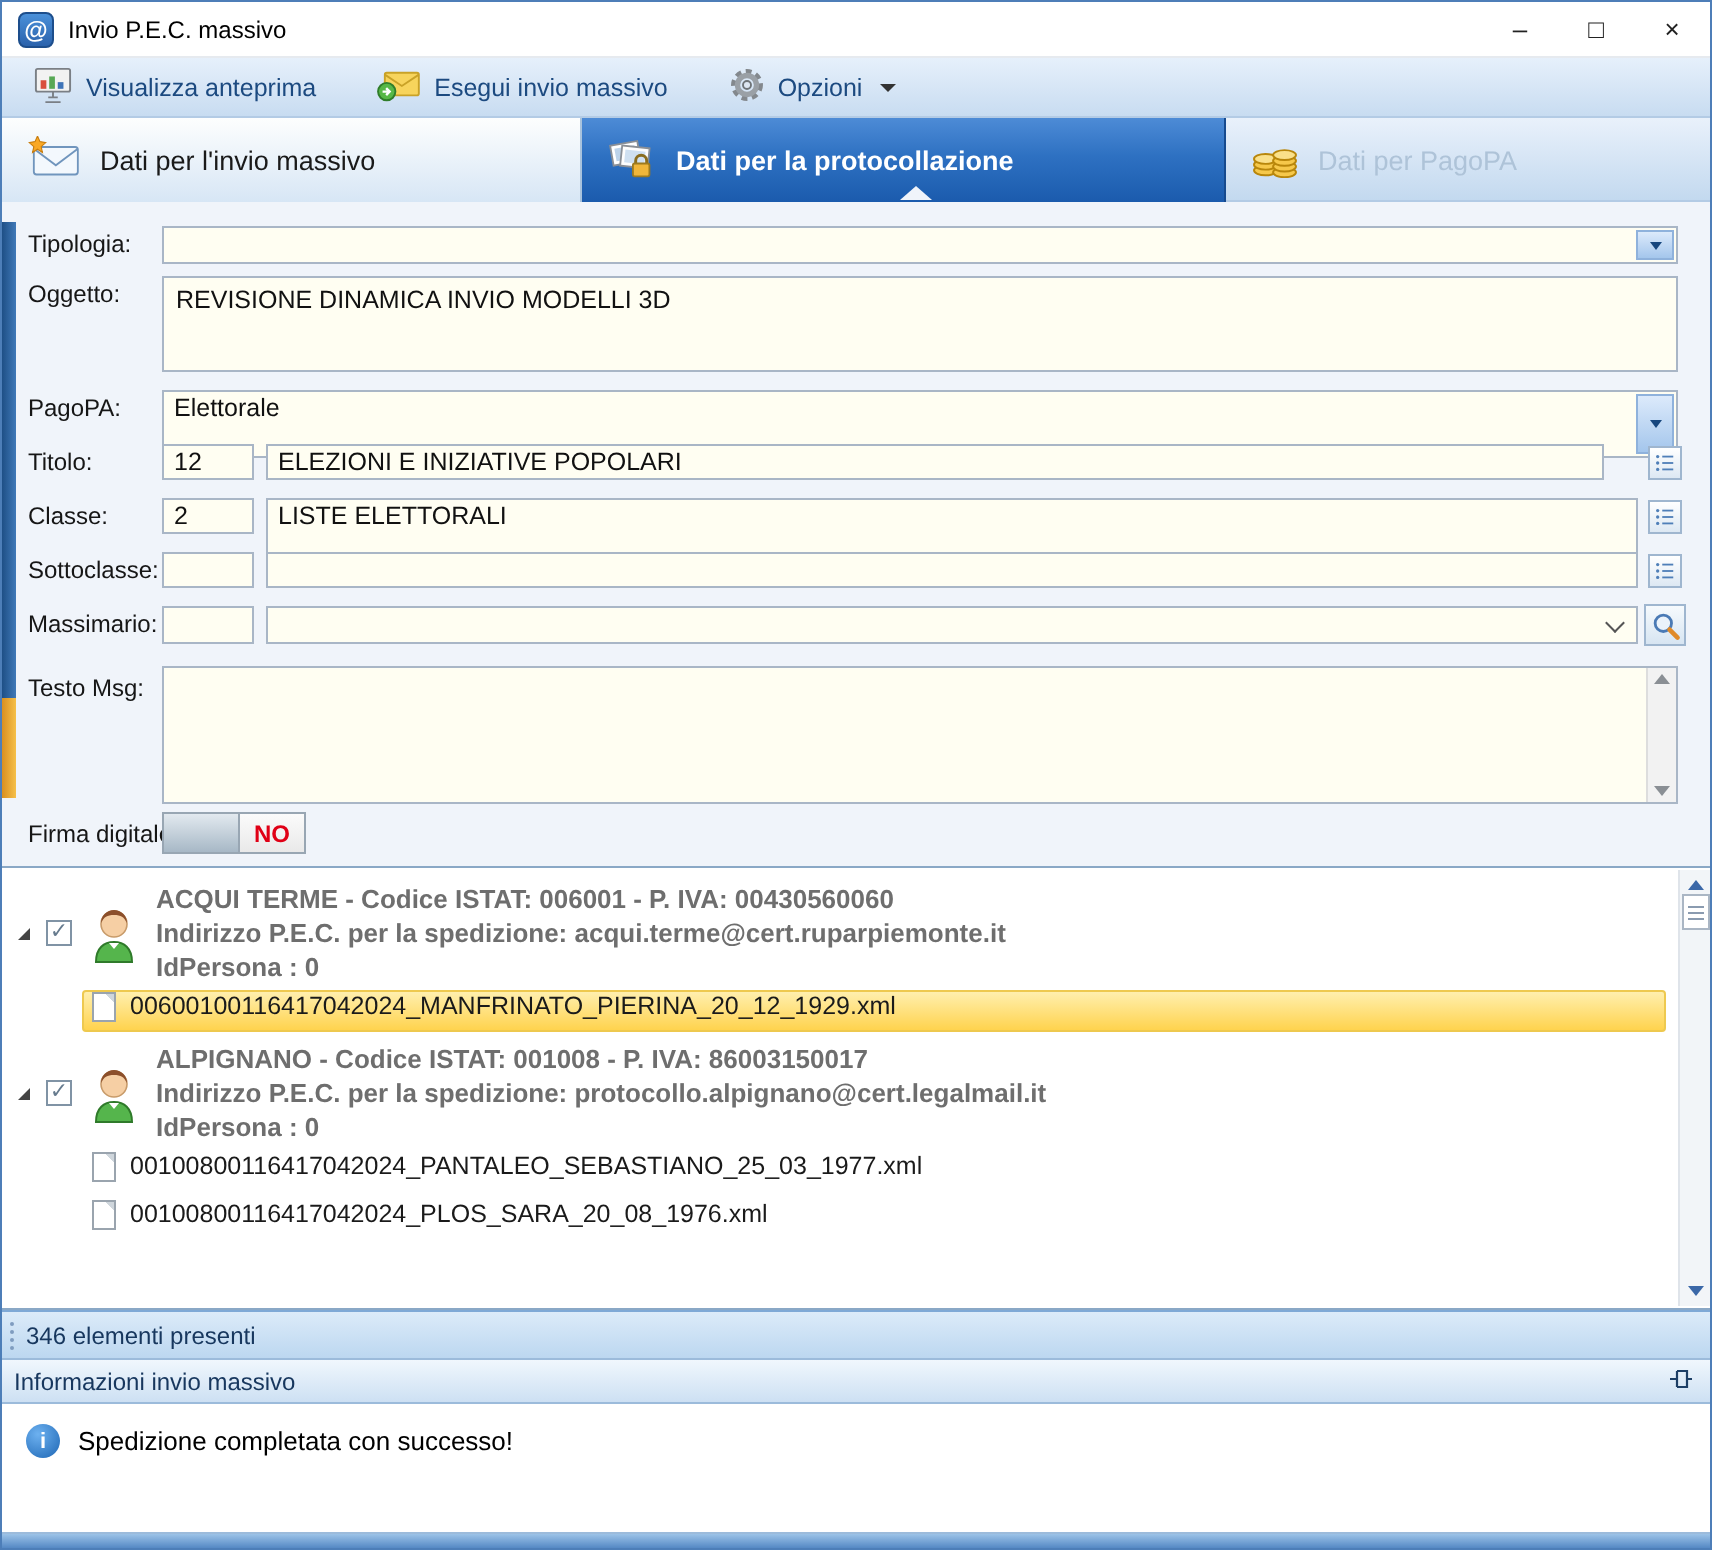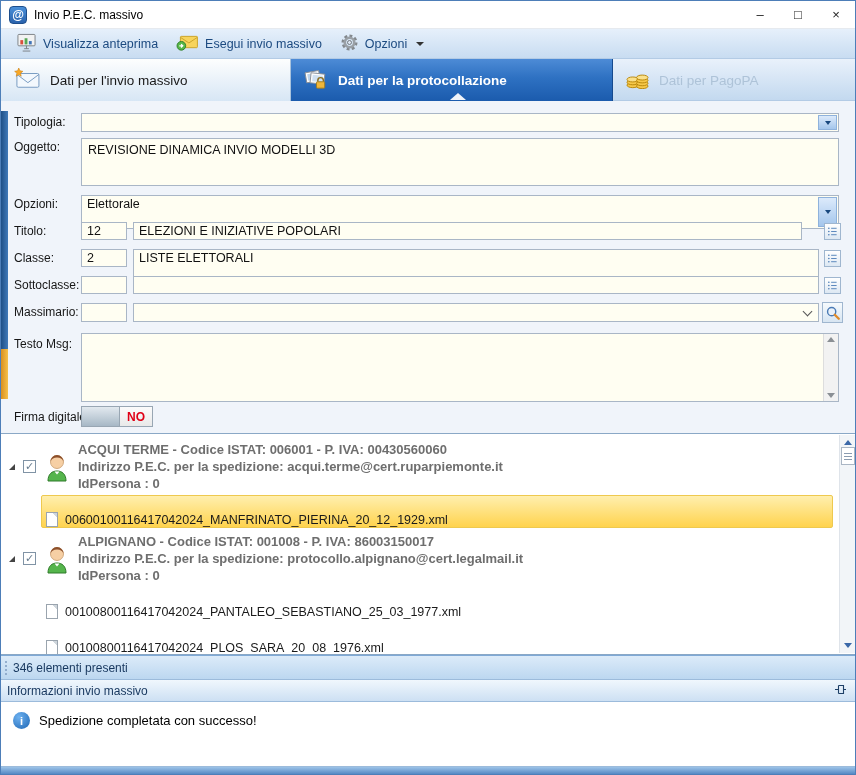--- a/index.html
+++ b/index.html
@@ -28,21 +28,21 @@
   .apptitle { margin-left:7px; font-size:12px; color:#000; }
   .winbtns { margin-left:auto; display:flex; height:100%; }
   .winbtn {
     width:38px; height:100%; display:flex; align-items:center; justify-content:center;
     font-size:13px; color:#222; cursor:default;
   }
   
   .toolbar {
     height:30px; background:linear-gradient(#e6f0fb,#c8dcf1);
     border-bottom:1px solid #b3cbe5;
-    display:flex; align-items:center; padding-left:6px; gap:0;
+    display:flex; align-items:center; padding-left:6px; gap:12px;
   }
   .tb-item { display:flex; align-items:center; gap:6px; padding:0 9px; height:26px;
     color:#1c4a80; font-size:12.5px; border-radius:2px; }
   .tb-caret { width:0; height:0; border-left:4px solid transparent; border-right:4px solid transparent;
     border-top:4px solid #333; margin-left:3px; }
   
   .tabstrip {
     height:42px; background:linear-gradient(#e9f1fb,#c3d9ef);
     display:flex; position:relative; border-bottom:1px solid #b3cbe5;
   }
@@ -104,21 +104,21 @@
     border:1px solid #8aa8c6; border-left:none; border-right:none; overflow:hidden;
     font-size:12.5px;
   }
   .list-inner { padding-top:2px; }
   .group-row { display:flex; align-items:center; padding:3px 0 0 8px; margin-top:2px; }
   .expander { width:0; height:0; border-bottom:6px solid #444; border-left:6px solid transparent; margin-right:8px; }
   .checkbox { width:13px; height:13px; border:1px solid #8093a5; background:#fff; color:#667b8e;
     font-size:11px; line-height:11px; text-align:center; margin-right:8px; }
   .avatar { width:26px; height:30px; margin-right:8px; flex:none; }
   .group-lines { line-height:17px; font-weight:bold; color:#6e6e6e; font-size:13px; white-space:nowrap; }
-  .file-row { height:33px; margin:3px 22px 0 40px; display:flex; align-items:flex-end; gap:7px; padding-left:4px;
+  .file-row { height:21px; margin:3px 22px 0 40px; display:flex; align-items:flex-start; gap:7px; padding-left:4px;
     border:1px solid transparent; }
   .file-row.selected { background:linear-gradient(#ffefae,#ffd34e); border:1px solid #eec94f; border-radius:2px; }
   .file-name { color:#1a1a1a; white-space:nowrap; }
   .file-icon { width:12px; height:15px; background:linear-gradient(225deg,#cfd6dc 0 3px,#fff 3px);
     border:1px solid #9aa4ae; position:relative; flex:none; }
   .file-icon.pdf { background:linear-gradient(225deg,#cfd6dc 0 3px,#fdf6e8 3px); }
   .pdf-badge { position:absolute; left:-2px; bottom:-1px; width:7px; height:7px; background:#d03b2f; border-radius:1px; }
   .list-scroll { position:absolute; top:1px; right:0; bottom:1px; width:16px;
     background:#f2f5f8; border-left:1px solid #dfe4ea; display:flex; flex-direction:column; align-items:center; }
   .thumb { width:14px; height:18px; margin-top:2px; background:#fff; border:1px solid #aab6c4;
@@ -248,21 +248,21 @@
     <div class="field combo" style="top:12px;left:80px;right:16px;height:19px">
       <span></span>
       <span class="combo-btn">
           <i class="combo-arrow"></i>
         </span>
     </div>
 
     <span class="flabel" style="top:39px">Oggetto:</span>
     <div class="field multiline" style="top:37px;left:80px;right:16px;height:48px">REVISIONE DINAMICA INVIO MODELLI 3D</div>
 
-    <span class="flabel" style="top:96px">Opzioni:</span>
+    <span class="flabel" style="top:96px">PagoPA:</span>
     <div class="field combo" style="top:94px;left:80px;right:16px;height:34px">
       <span>Elettorale</span>
       <span class="combo-btn">
           <i class="combo-arrow"></i>
         </span>
     </div>
 
     <span class="flabel" style="top:123px">Titolo:</span>
     <div class="field" style="top:121px;left:80px;width:46px;height:18px">12</div>
     <div class="field" style="top:121px;left:132px;right:53px;height:18px">ELEZIONI E INIZIATIVE POPOLARI</div>

